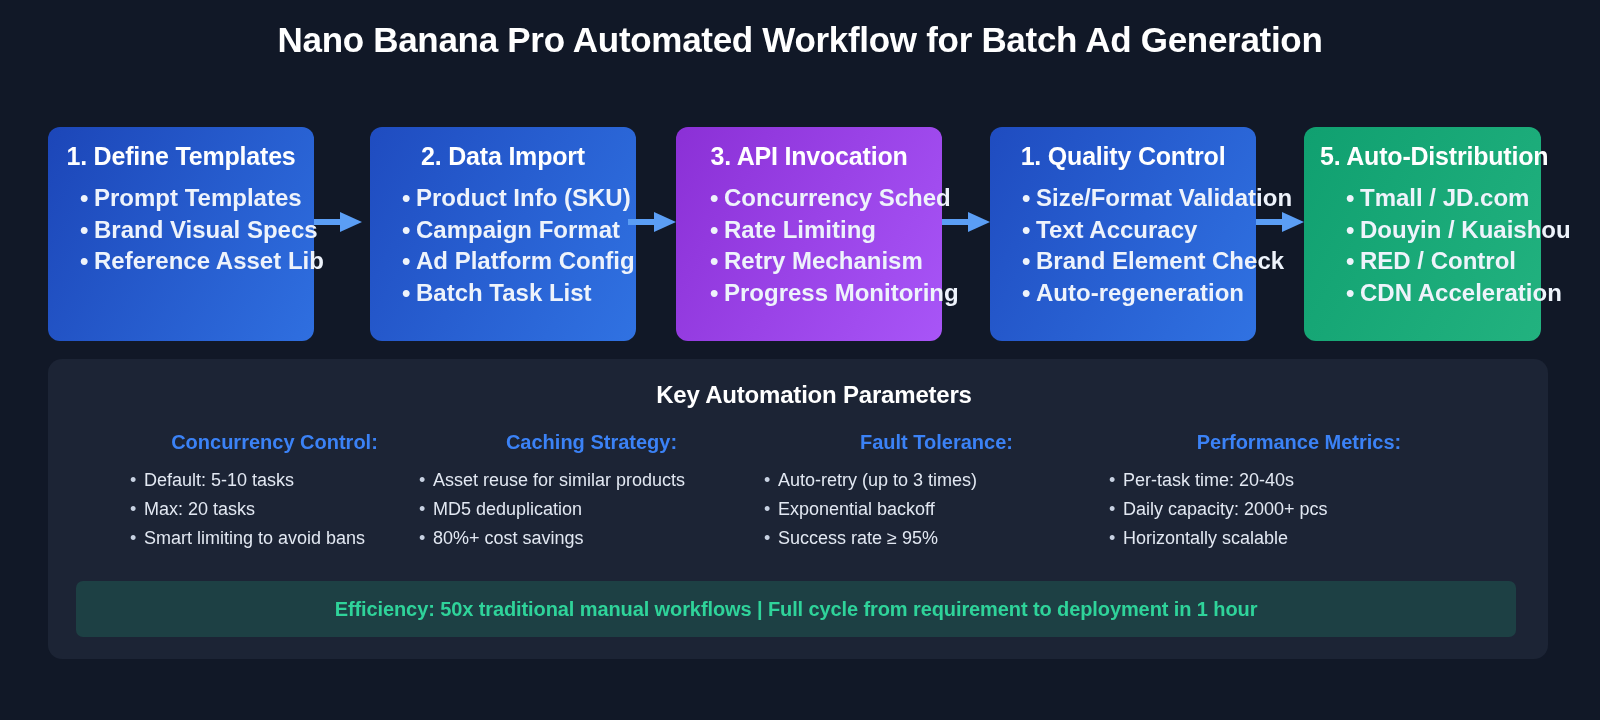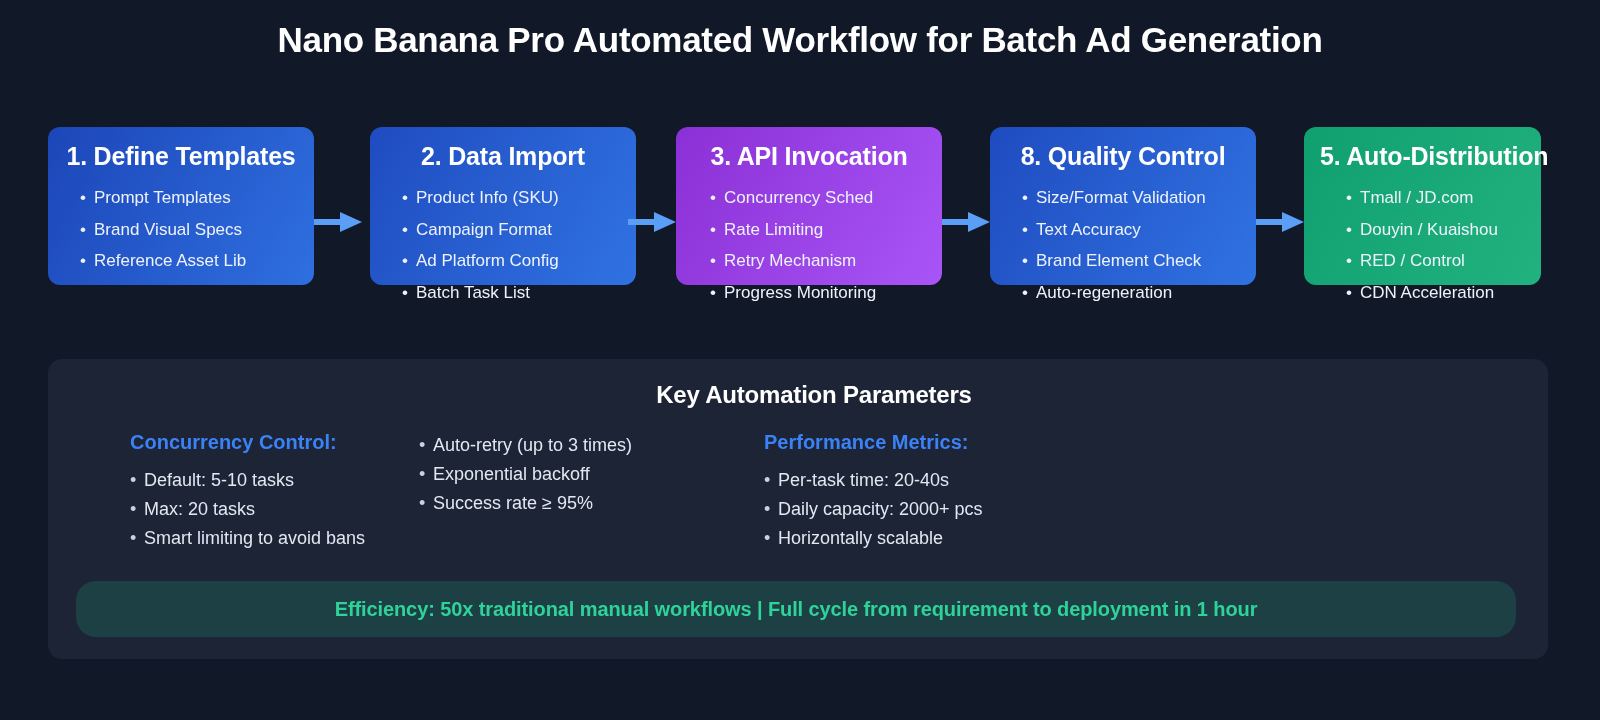--- a/index.html
+++ b/index.html
@@ -41,21 +41,21 @@
     position: absolute;
     top: 127px;
     left: 48px;
     width: 1552px;
     height: 190px;
   }
 
   .flow-card {
     position: absolute;
     top: 0;
-    height: 158px;
+    height: 214px;
     border-radius: 12px;
     box-sizing: border-box;
     padding: 14px 16px 0 16px;
     overflow: visible;
   }
   .flow-card .card-title {
     font-size: 25px;
     font-weight: bold;
     color: #ffffff;
     text-align: center;
@@ -63,25 +63,26 @@
     line-height: 1.2;
     margin-bottom: 11px;
     letter-spacing: -0.2px;
   }
   .flow-card .card-list {
     list-style: none;
     margin: 0;
     padding: 0;
   }
   .flow-card .card-list li {
-    font-size: 17px;
+    font-size: 24px;
     line-height: 31.5px;
     color: #eef3fb;
     white-space: nowrap;
     padding-left: 2px;
+    font-weight: bold;
   }
   .flow-card .card-list li .bullet {
     display: inline-block;
     width: 14px;
     color: #eef3fb;
   }
 
   
   .card-1 { left: 0px;    width: 266px; background: linear-gradient(120deg, #1c46b8 0%, #2f6fe0 100%); }
   .card-2 { left: 322px;  width: 266px; background: linear-gradient(120deg, #1f4cc0 0%, #3072e2 100%); }
@@ -144,20 +145,21 @@
   .param-col-1 { width: 345px; padding-left: 0px;  box-sizing: border-box; }
   .param-col-2 { width: 345px; padding-left: 0px;  box-sizing: border-box; }
   .param-col-3 { width: 380px; padding-left: 0px;  box-sizing: border-box; }
 
   .param-heading {
     font-size: 20px;
     font-weight: bold;
     color: #3b82f6;
     margin-bottom: 12px;
     white-space: nowrap;
+    text-align: center;
   }
   .param-list {
     list-style: none;
     margin: 0;
     padding: 0;
   }
   .param-list li {
     font-size: 18px;
     line-height: 29px;
     color: #e2e8f2;
@@ -170,21 +172,21 @@
   }
 
   
   .efficiency-banner {
     position: absolute;
     left: 28px;
     top: 222px;
     width: 1440px;
     height: 56px;
     background: #1d4044;
-    border-radius: 20px;
+    border-radius: 7px;
     display: flex;
     align-items: center;
     justify-content: center;
     box-sizing: border-box;
   }
   .efficiency-text {
     font-size: 20px;
     font-weight: bold;
     color: #2fd39a;
     white-space: nowrap;
@@ -244,21 +246,21 @@
     </div>
 
     <div class="arrow arrow-3">
       <svg width="48" height="22" viewBox="0 0 48 22">
         <rect x="0" y="8" width="32" height="6" fill="#5b9ef5"></rect>
         <polygon points="26,1 48,11 26,21" fill="#5b9ef5"></polygon>
       </svg>
     </div>
 
     <div class="flow-card card-4">
-      <div class="card-title">8. Quality Control</div>
+      <div class="card-title">1. Quality Control</div>
       <ul class="card-list">
         <li><span class="bullet">•</span><span>Size/Format Validation</span></li>
         <li><span class="bullet">•</span><span>Text Accuracy</span></li>
         <li><span class="bullet">•</span><span>Brand Element Check</span></li>
         <li><span class="bullet">•</span><span>Auto-regeneration</span></li>
       </ul>
     </div>
 
     <div class="arrow arrow-4">
       <svg width="48" height="22" viewBox="0 0 48 22">
@@ -287,22 +289,31 @@
 
       <div class="param-col param-col-0">
         <div class="param-heading">Concurrency Control:</div>
         <ul class="param-list">
           <li><span class="bullet">•</span><span>Default: 5-10 tasks</span></li>
           <li><span class="bullet">•</span><span>Max: 20 tasks</span></li>
           <li><span class="bullet">•</span><span>Smart limiting to avoid bans</span></li>
         </ul>
       </div>
 
+      <div class="param-col param-col-1">
+        <div class="param-heading">Caching Strategy:</div>
+        <ul class="param-list">
+          <li><span class="bullet">•</span><span>Asset reuse for similar products</span></li>
+          <li><span class="bullet">•</span><span>MD5 deduplication</span></li>
+          <li><span class="bullet">•</span><span>80%+ cost savings</span></li>
+        </ul>
+      </div>
 
       <div class="param-col param-col-2">
+        <div class="param-heading">Fault Tolerance:</div>
         <ul class="param-list">
           <li><span class="bullet">•</span><span>Auto-retry (up to 3 times)</span></li>
           <li><span class="bullet">•</span><span>Exponential backoff</span></li>
           <li><span class="bullet">•</span><span>Success rate ≥ 95%</span></li>
         </ul>
       </div>
 
       <div class="param-col param-col-3">
         <div class="param-heading">Performance Metrics:</div>
         <ul class="param-list">

